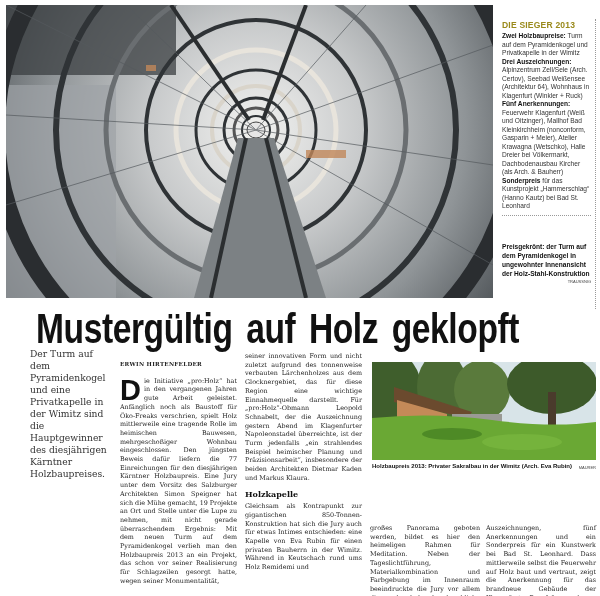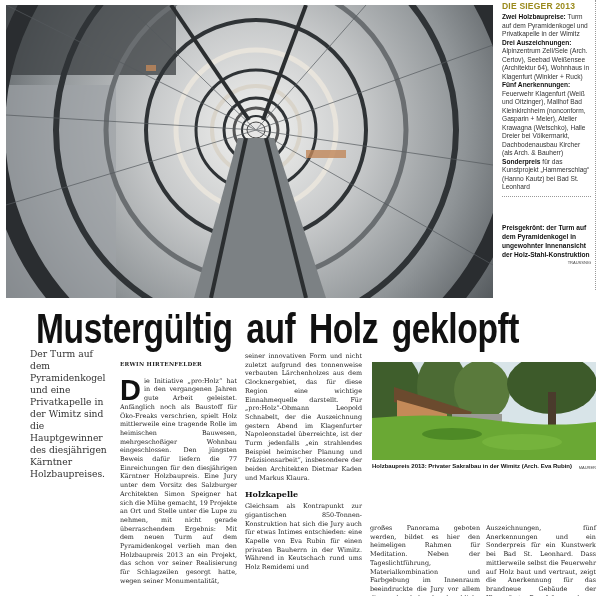--- a/index.html
+++ b/index.html
@@ -8,21 +8,21 @@
 
   
   .hero {
     position: absolute; left: 6px; top: 5px; width: 487px; height: 293px;
     overflow: hidden; background: #8c9094;
   }
   .hero svg { display: block; }
 
   
   .sidebar {
-    position: absolute; left: 496px; top: 0; width: 100px; height: 290px;
+    position: absolute; left: 496px; top: 19px; width: 100px; height: 290px;
     background: #fff; padding: 1px 4px 0 6px;
     border-right: 1px dotted #999;
   }
   .sidebar .head {
     font-family: "Liberation Sans", sans-serif; font-weight: bold;
     font-size: 9px; color: #9a8a1c; letter-spacing: 0.2px; margin-bottom: 2px;
     transform: scaleX(0.95); transform-origin: left;
   }
   .sidebar .box {
     border-bottom: 1px dotted #999; padding-bottom: 4px;

